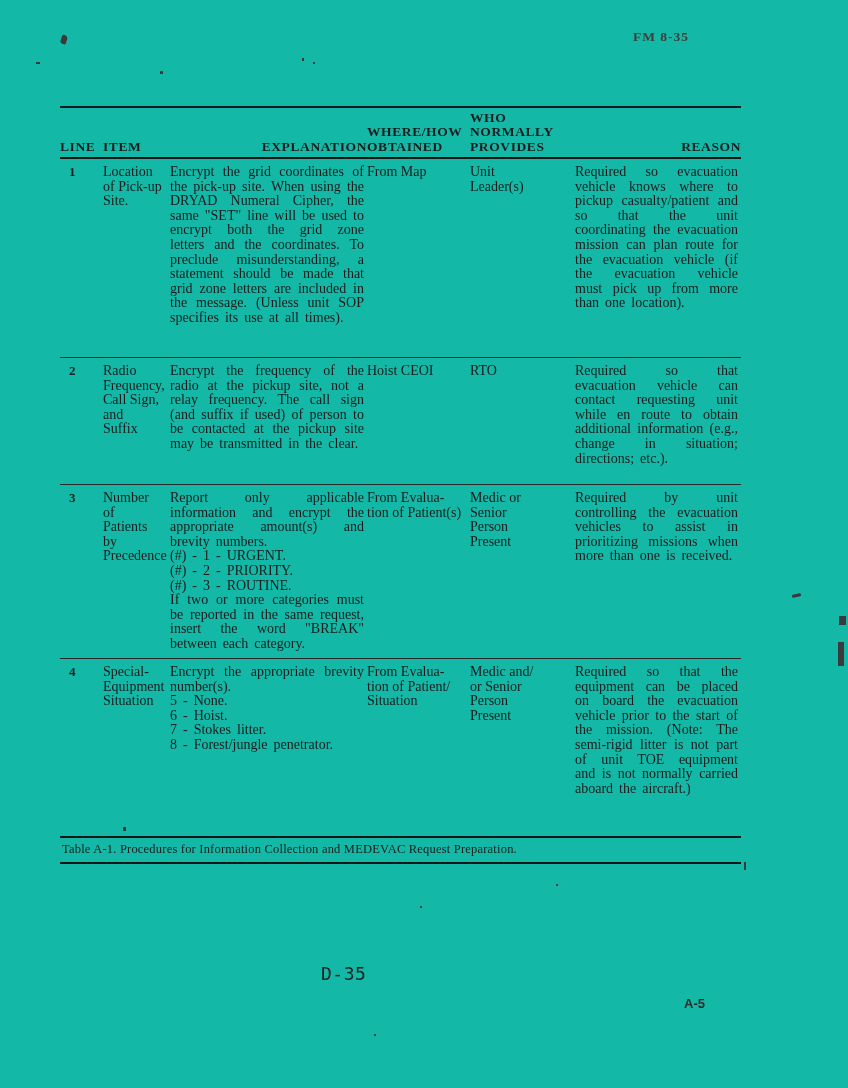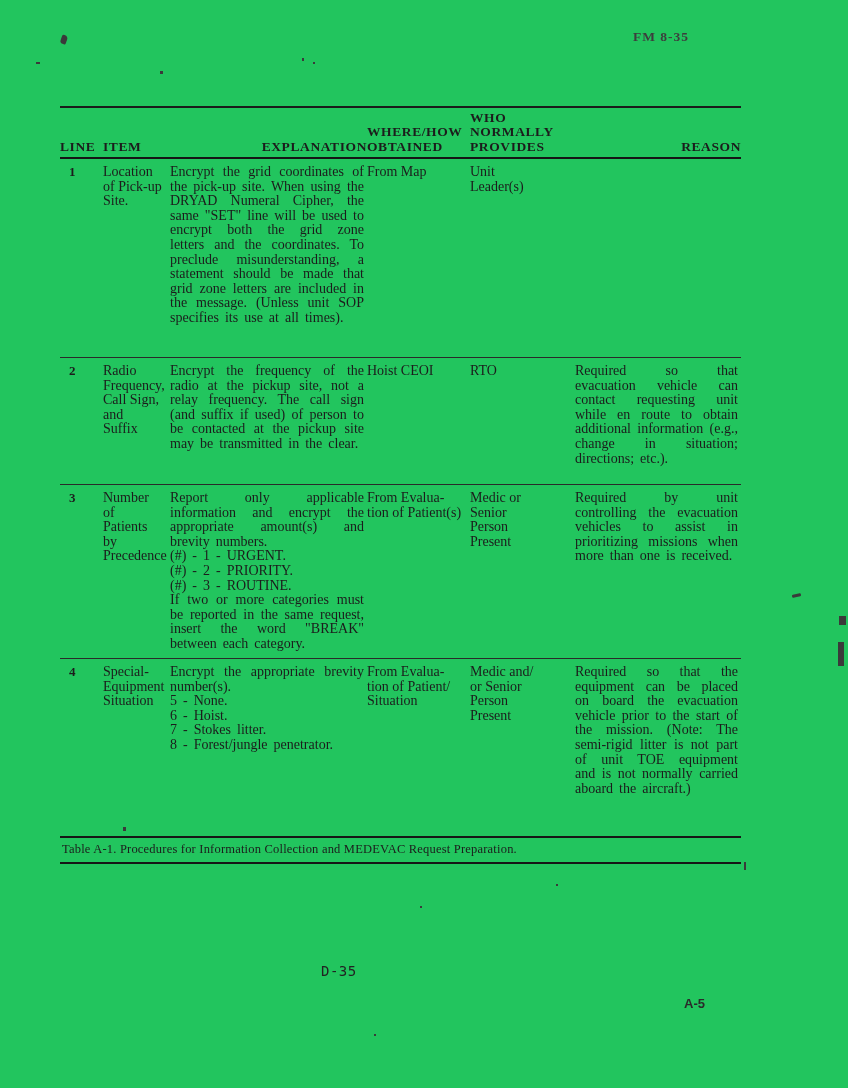--- a/index.html
+++ b/index.html
@@ -6,21 +6,21 @@
   html, body { width: 848px; height: 1088px; }
   body {
     font-family: "Liberation Serif", serif;
     background: #ffffff;
     color: #1c1c1c;
   }
   .page {
     position: relative;
     width: 848px;
     height: 1088px;
-    background: #22c55e;
+    background: #14b8a6;
     overflow: hidden;
   }
   .fm-header {
     position: absolute;
     top: 29px;
     left: 633px;
     font-size: 13.5px;
     font-weight: bold;
     letter-spacing: 1px;
     color: #3d3d3d;
@@ -81,21 +81,21 @@
     border-bottom: 2px solid #161616;
     padding: 4px 2px 5px 2px;
     font-size: 12.5px;
     letter-spacing: 0.2px;
   }
   .footer-center {
     position: absolute;
     left: 321px;
     top: 963px;
     font-family: "DejaVu Sans Mono", monospace;
-    font-size: 14px;
+    font-size: 18px;
     letter-spacing: 0.5px;
     color: #222;
   }
   .footer-right {
     position: absolute;
     left: 684px;
     top: 996px;
     font-family: "Liberation Sans", sans-serif;
     font-weight: bold;
     font-size: 13px;
@@ -140,20 +140,21 @@
 
     <div class="trow row-1">
       <div class="cell line-num">1</div>
       <div class="cell">Location
 of Pick-up
 Site.</div>
       <div class="cell justify">Encrypt the grid coordinates of the pick-up site. When using the DRYAD Numeral Cipher, the same "SET" line will be used to encrypt both the grid zone letters and the coordinates. To preclude misunderstanding, a statement should be made that grid zone letters are included in the message. (Unless unit SOP specifies its use at all times).</div>
       <div class="cell">From Map</div>
       <div class="cell">Unit
 Leader(s)</div>
+      <div class="cell justify">Required so evacuation vehicle knows where to pickup casualty/patient and so that the unit coordinating the evacuation mission can plan route for the evacuation vehicle (if the evacuation vehicle must pick up from more than one location).</div>
     </div>
 
     <div class="trow row-2">
       <div class="cell line-num">2</div>
       <div class="cell">Radio
 Frequency,
 Call Sign,
 and
 Suffix</div>
       <div class="cell justify">Encrypt the frequency of the radio at the pickup site, not a relay frequency. The call sign (and suffix if used) of person to be contacted at the pickup site may be transmitted in the clear.</div>

